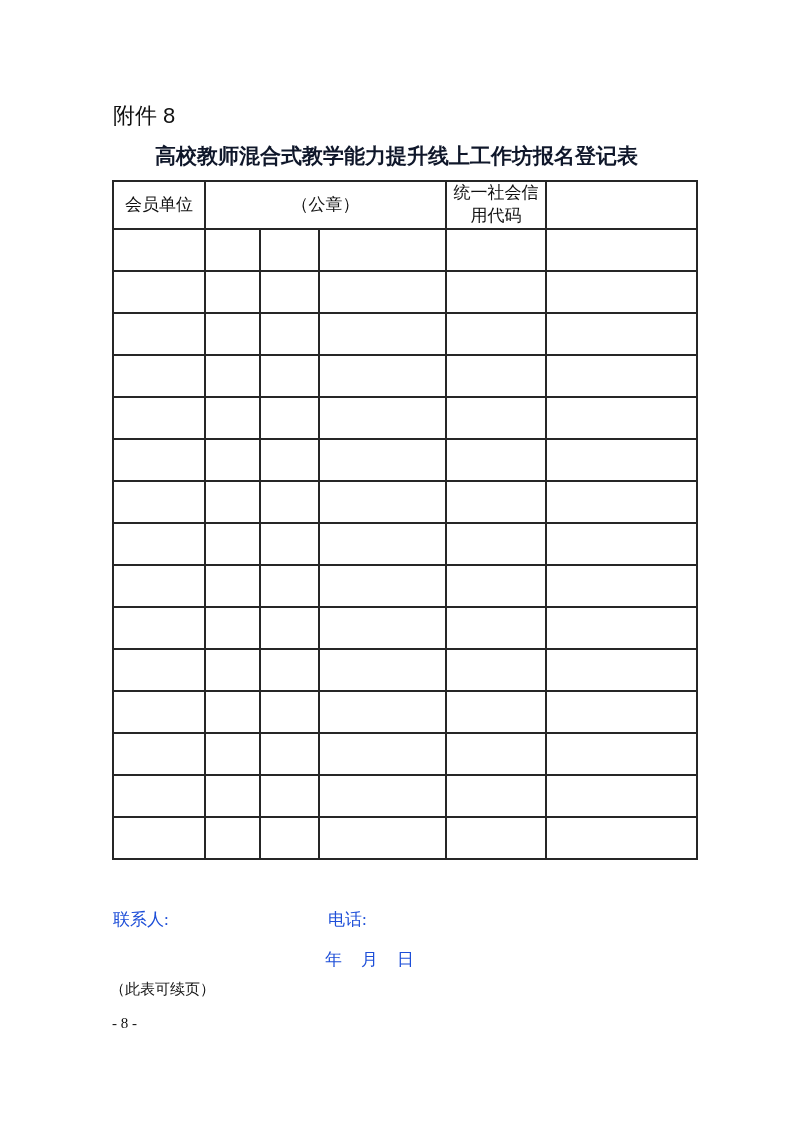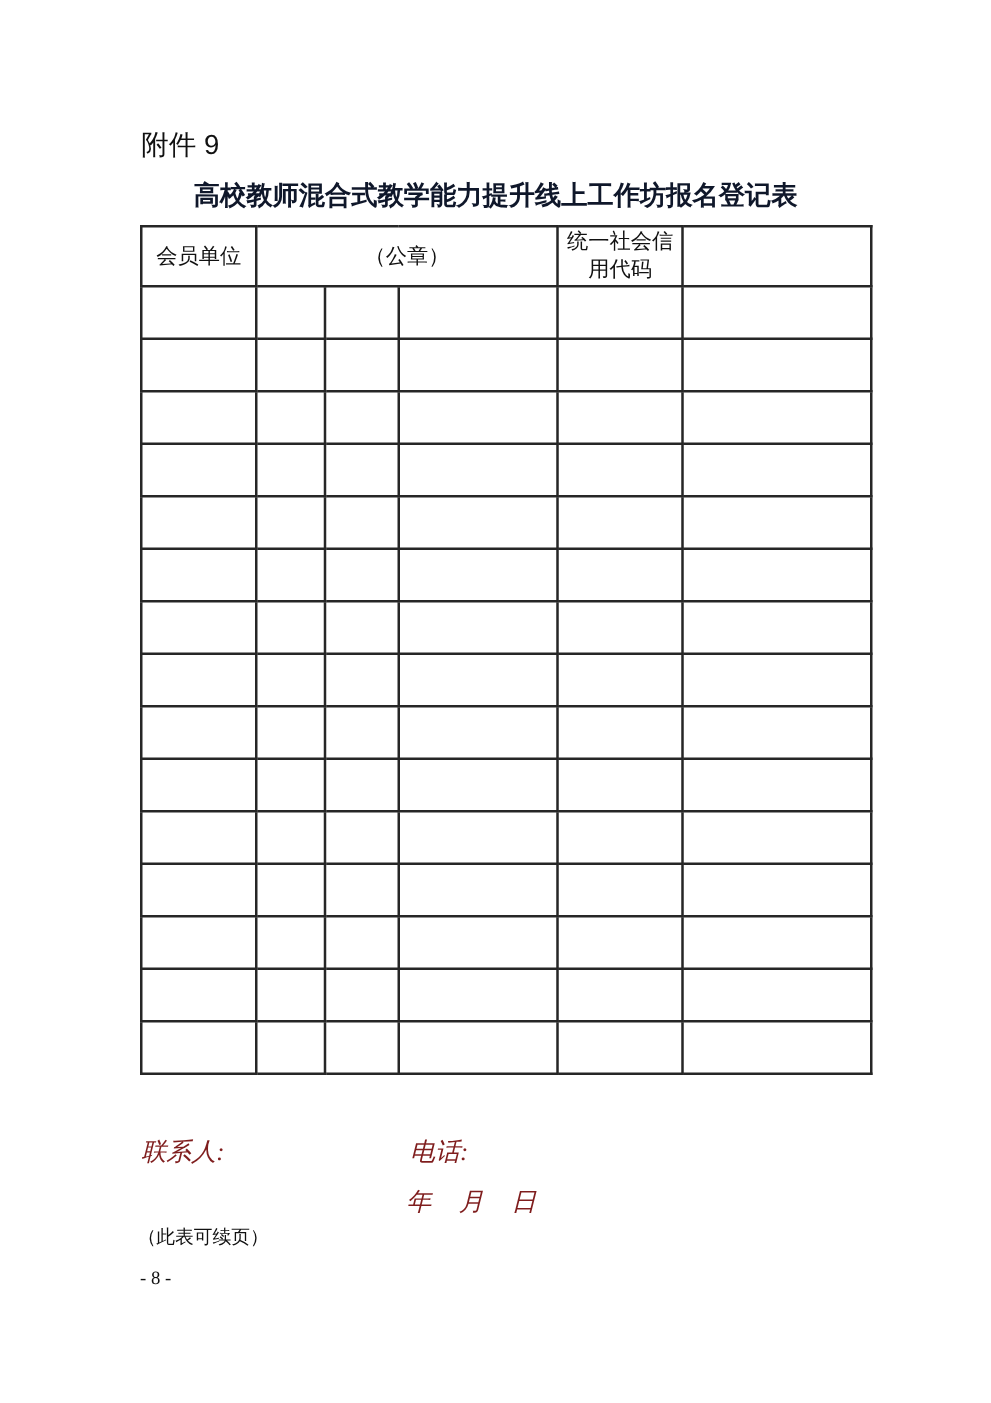--- a/index.html
+++ b/index.html
@@ -59,24 +59,23 @@
     padding-right: 12px;
     font-size: 17px;
   }
   td.credit-cell {
     font-size: 13.5px;
     line-height: 1.35;
     padding: 2px 4px;
   }
   .footer-line {
     position: absolute;
-    font-size: 20px;
-    color: #7f1d1d;
-    white-space: pre;
-    font-style: italic;
+    font-size: 17px;
+    color: #1d4ed8;
+    white-space: pre;
   }
   .contact-label { left: 113px; top: 908px; }
   .phone-label   { left: 328px; top: 908px; }
   .date-line     { left: 325px; top: 948px; letter-spacing: 1px; }
   .continuation-note {
     position: absolute;
     left: 110px;
     top: 980px;
     font-size: 15px;
     color: #111111;
@@ -87,21 +86,21 @@
     left: 112px;
     top: 1015px;
     font-size: 15px;
     color: #111111;
     white-space: pre;
   }
 </style>
 </head>
 <body>
 
-<div class="attachment-label">附件 9</div>
+<div class="attachment-label">附件 8</div>
 
 <div class="doc-title">高校教师混合式教学能力提升线上工作坊报名登记表</div>
 
 <table class="reg-table">
   <colgroup>
     <col style="width:92px">
     <col style="width:55px">
     <col style="width:59px">
     <col style="width:127px">
     <col style="width:100px">

